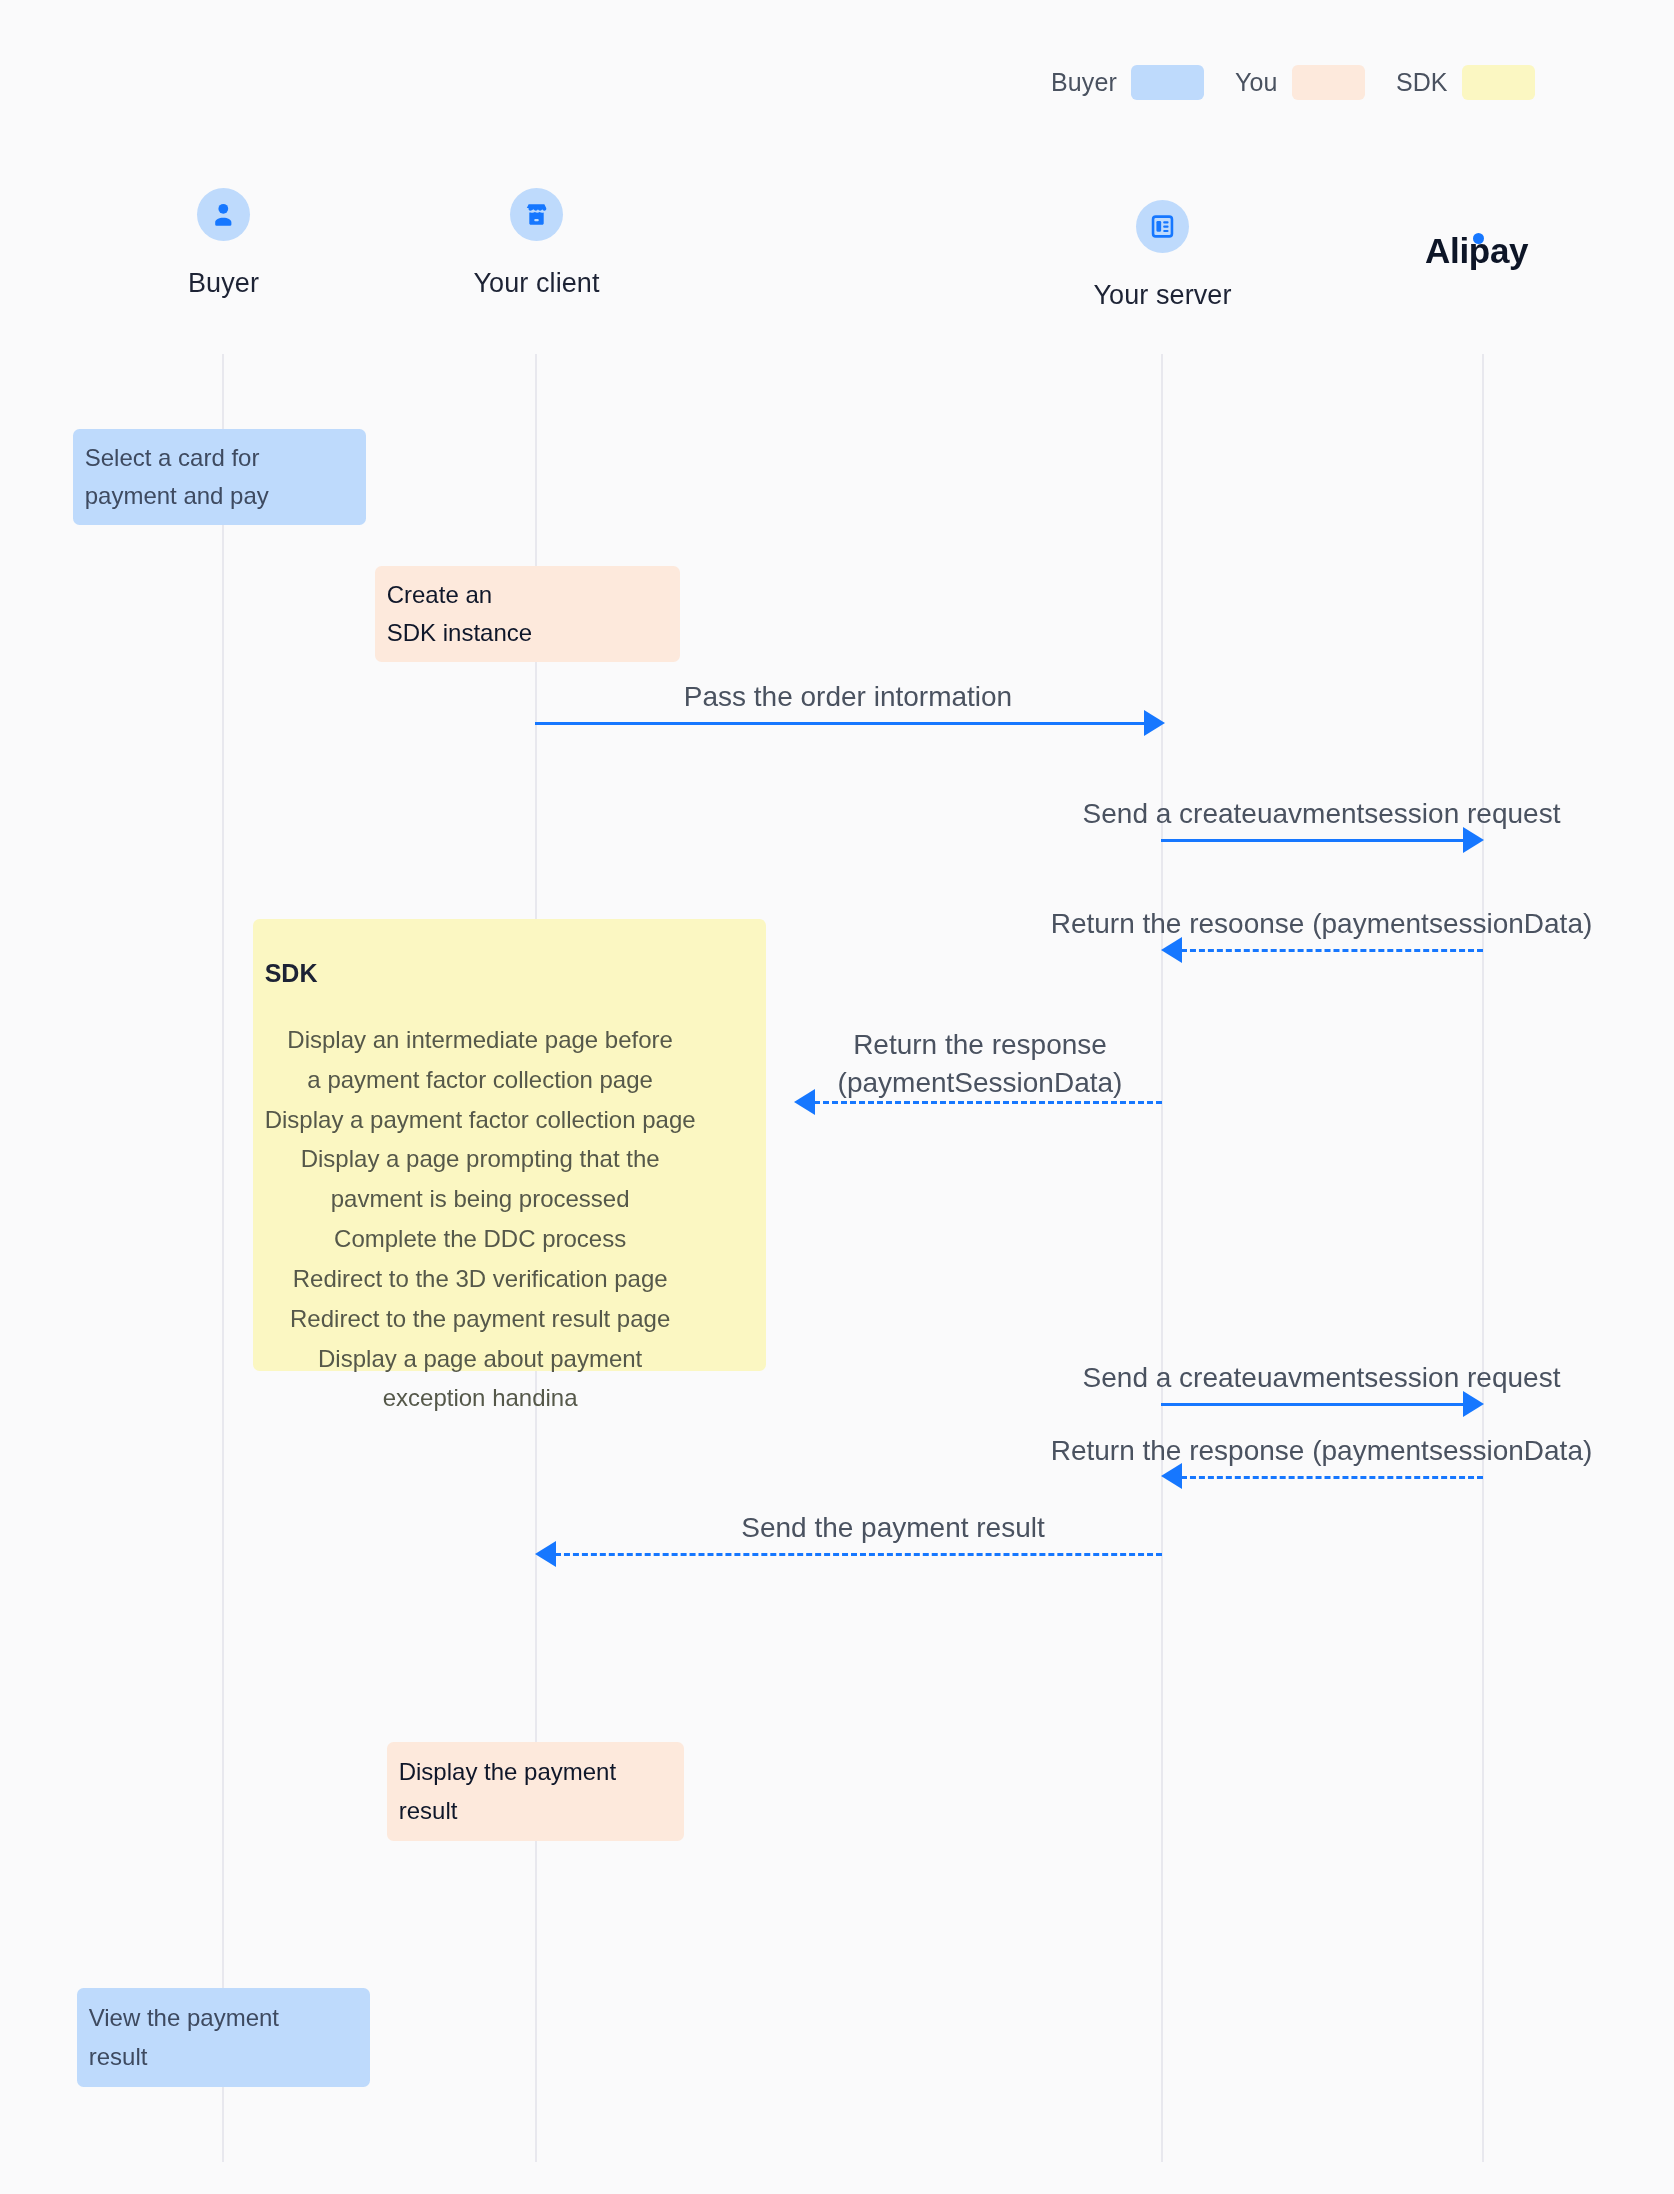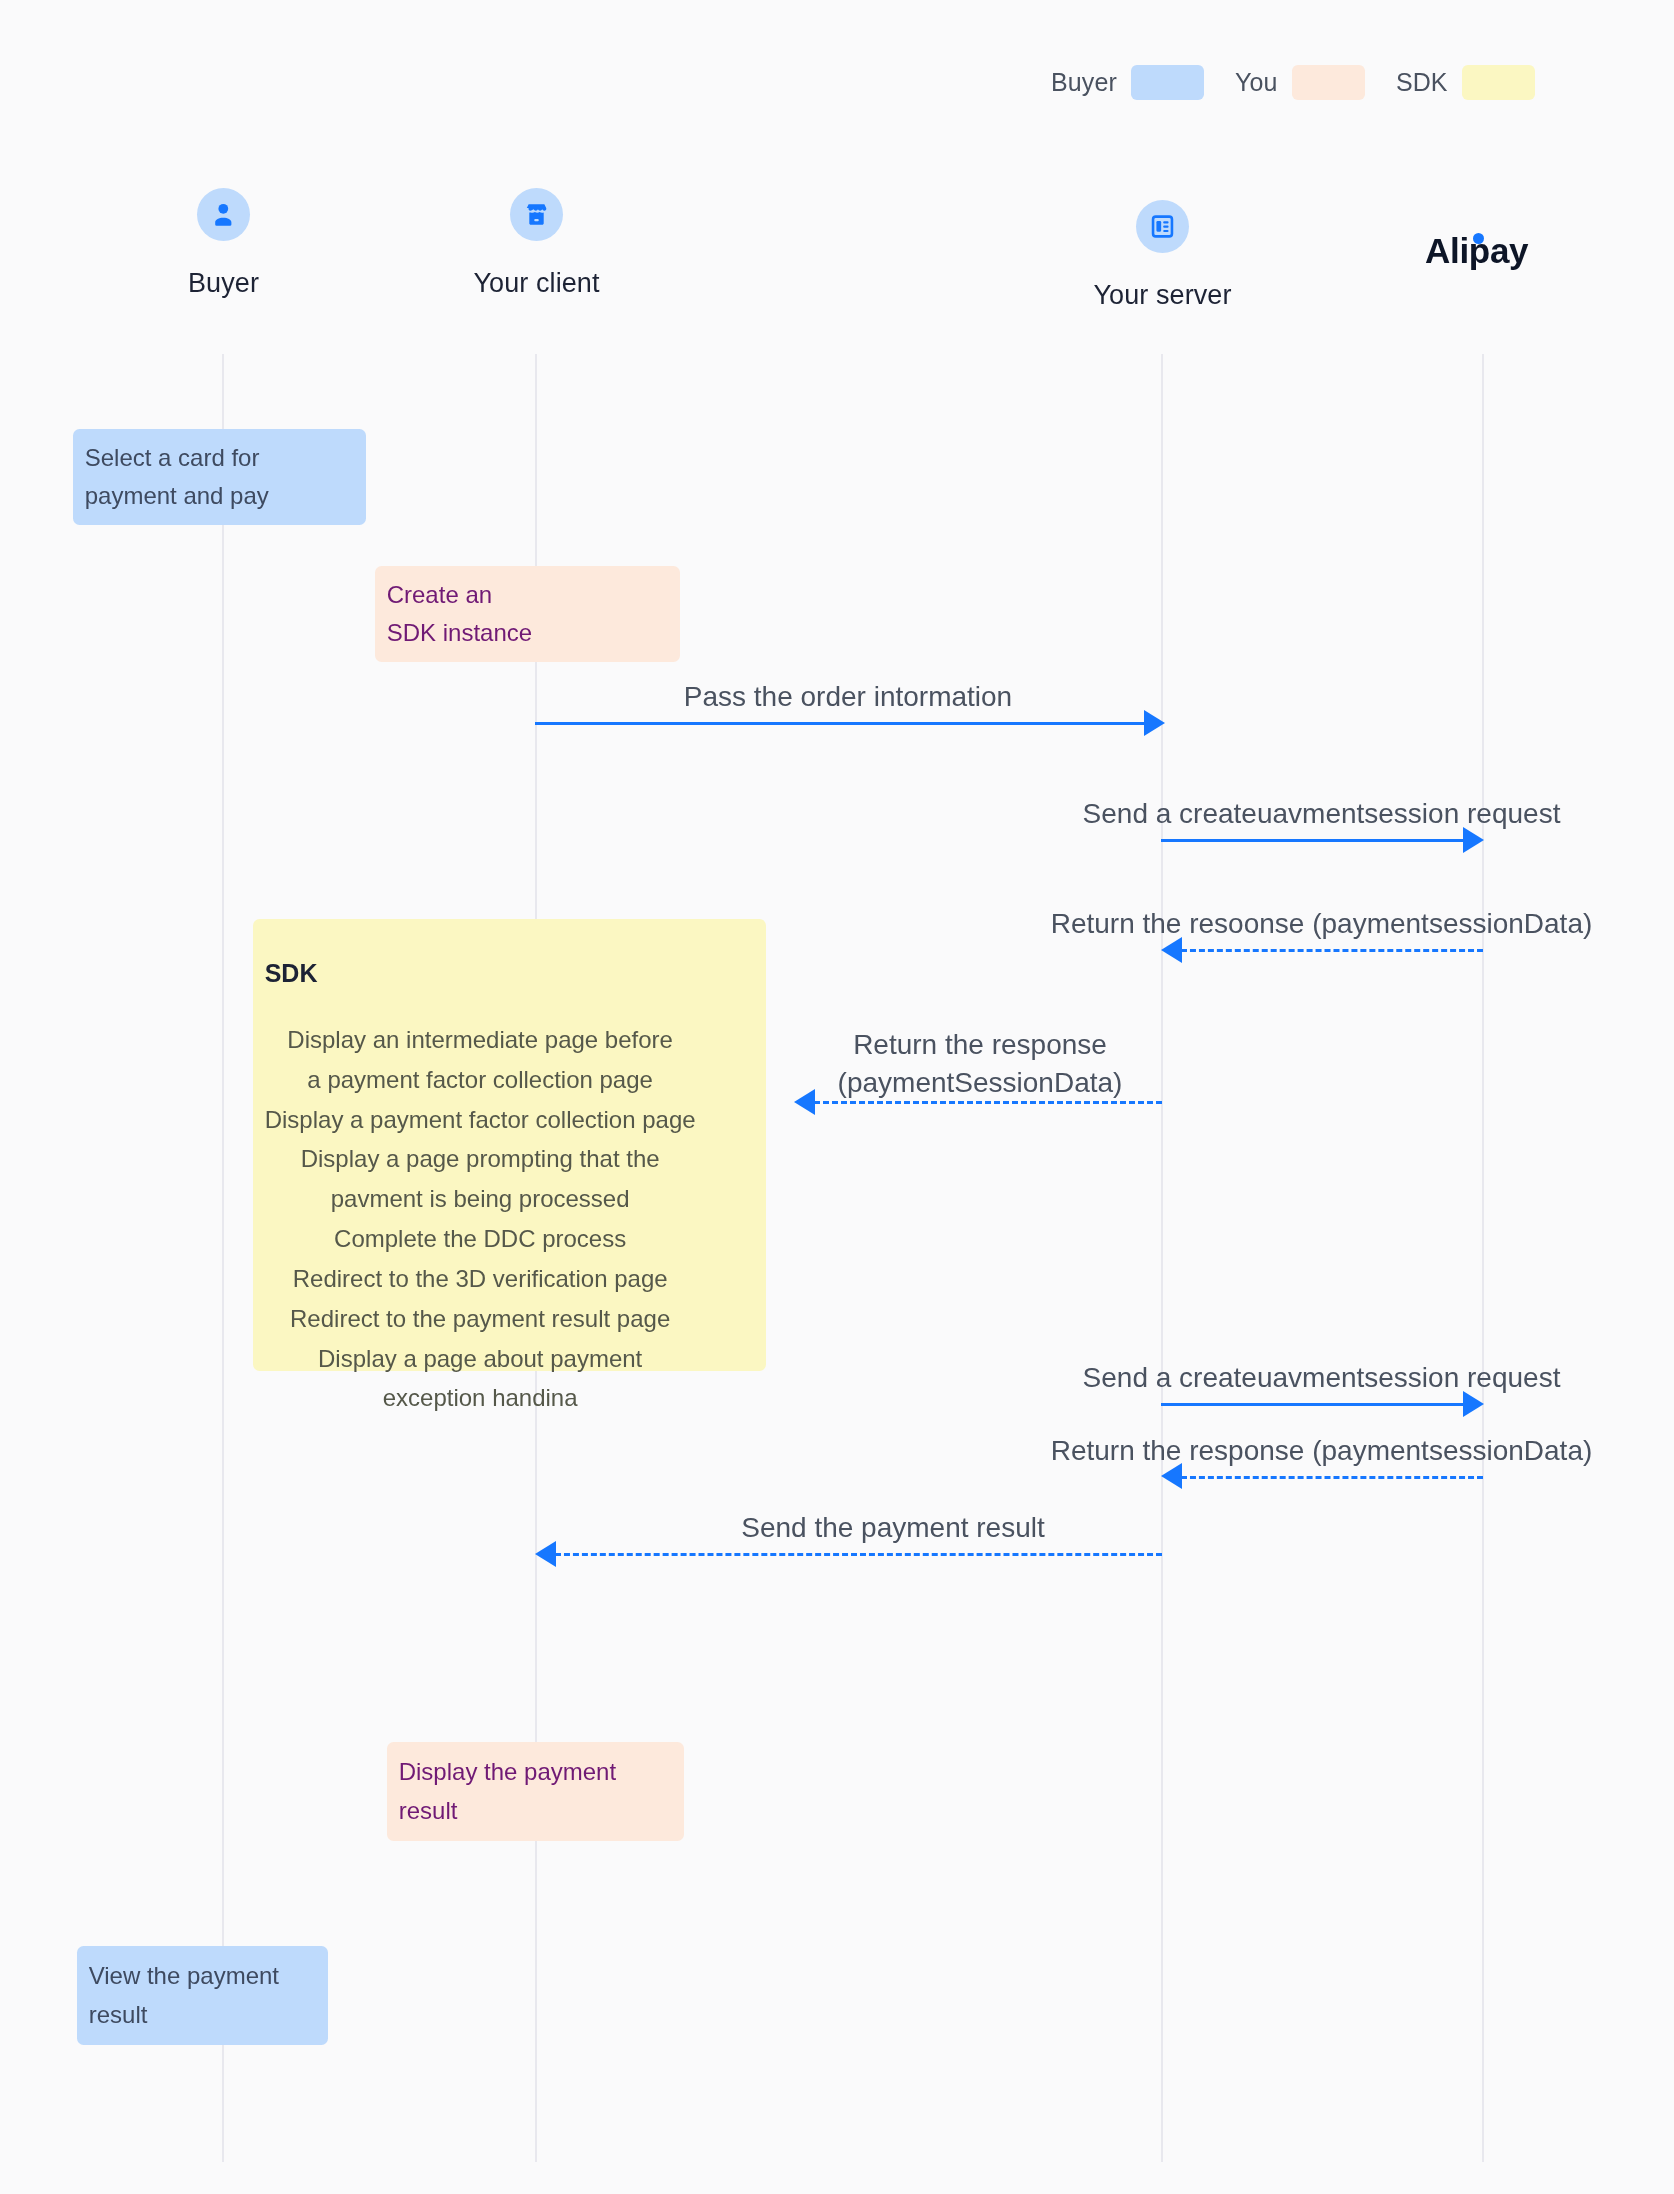--- a/index.html
+++ b/index.html
@@ -95,21 +95,21 @@
     flex-direction: column;
     align-items: flex-start;
     justify-content: center;
     text-align: center;
     font-size: 24px;
     line-height: 1.6;
     color: #4a5260;
     padding: 6.5px 11.7px;
   }
   .box.buyer { background: #bedafc; color: #3e4a60; }
-  .box.you   { background: #fde9dc; color: #701a75; }
+  .box.you   { background: #fde9dc; color: #0f172a; }
   .box.sdk   { background: #fbf7c2; color: #55584a; }
   .box .line { white-space: nowrap; }
   .sdk-title {
     font-size: 25px;
     font-weight: bold;
     color: #1d2335;
     margin-bottom: 27px;
   }
   .sdk-list .line { line-height: 1.66; }
 
@@ -267,19 +267,19 @@
     <div class="msg-label" style="left:535px; top:1509px; width:716px">Send the payment result</div>
     <div class="msg-line dashed" style="left:555px; top:1553px; width:607px"></div>
     <div class="arrow-head left" style="left:535px; top:1541px"></div>
   </div>
 
   <div class="box you" style="left:387px; top:1742px; width:297px; height:99px">
     <span class="line">Display the payment</span>
     <span class="line">result</span>
   </div>
 
-  <div class="box buyer" style="left:77px; top:1946px; width:251px; height:99px">
+  <div class="box buyer" style="left:77px; top:1988px; width:293px; height:99px">
     <span class="line">View the payment</span>
     <span class="line">result</span>
   </div>
 
 </div>
 
 
 </body></html>

